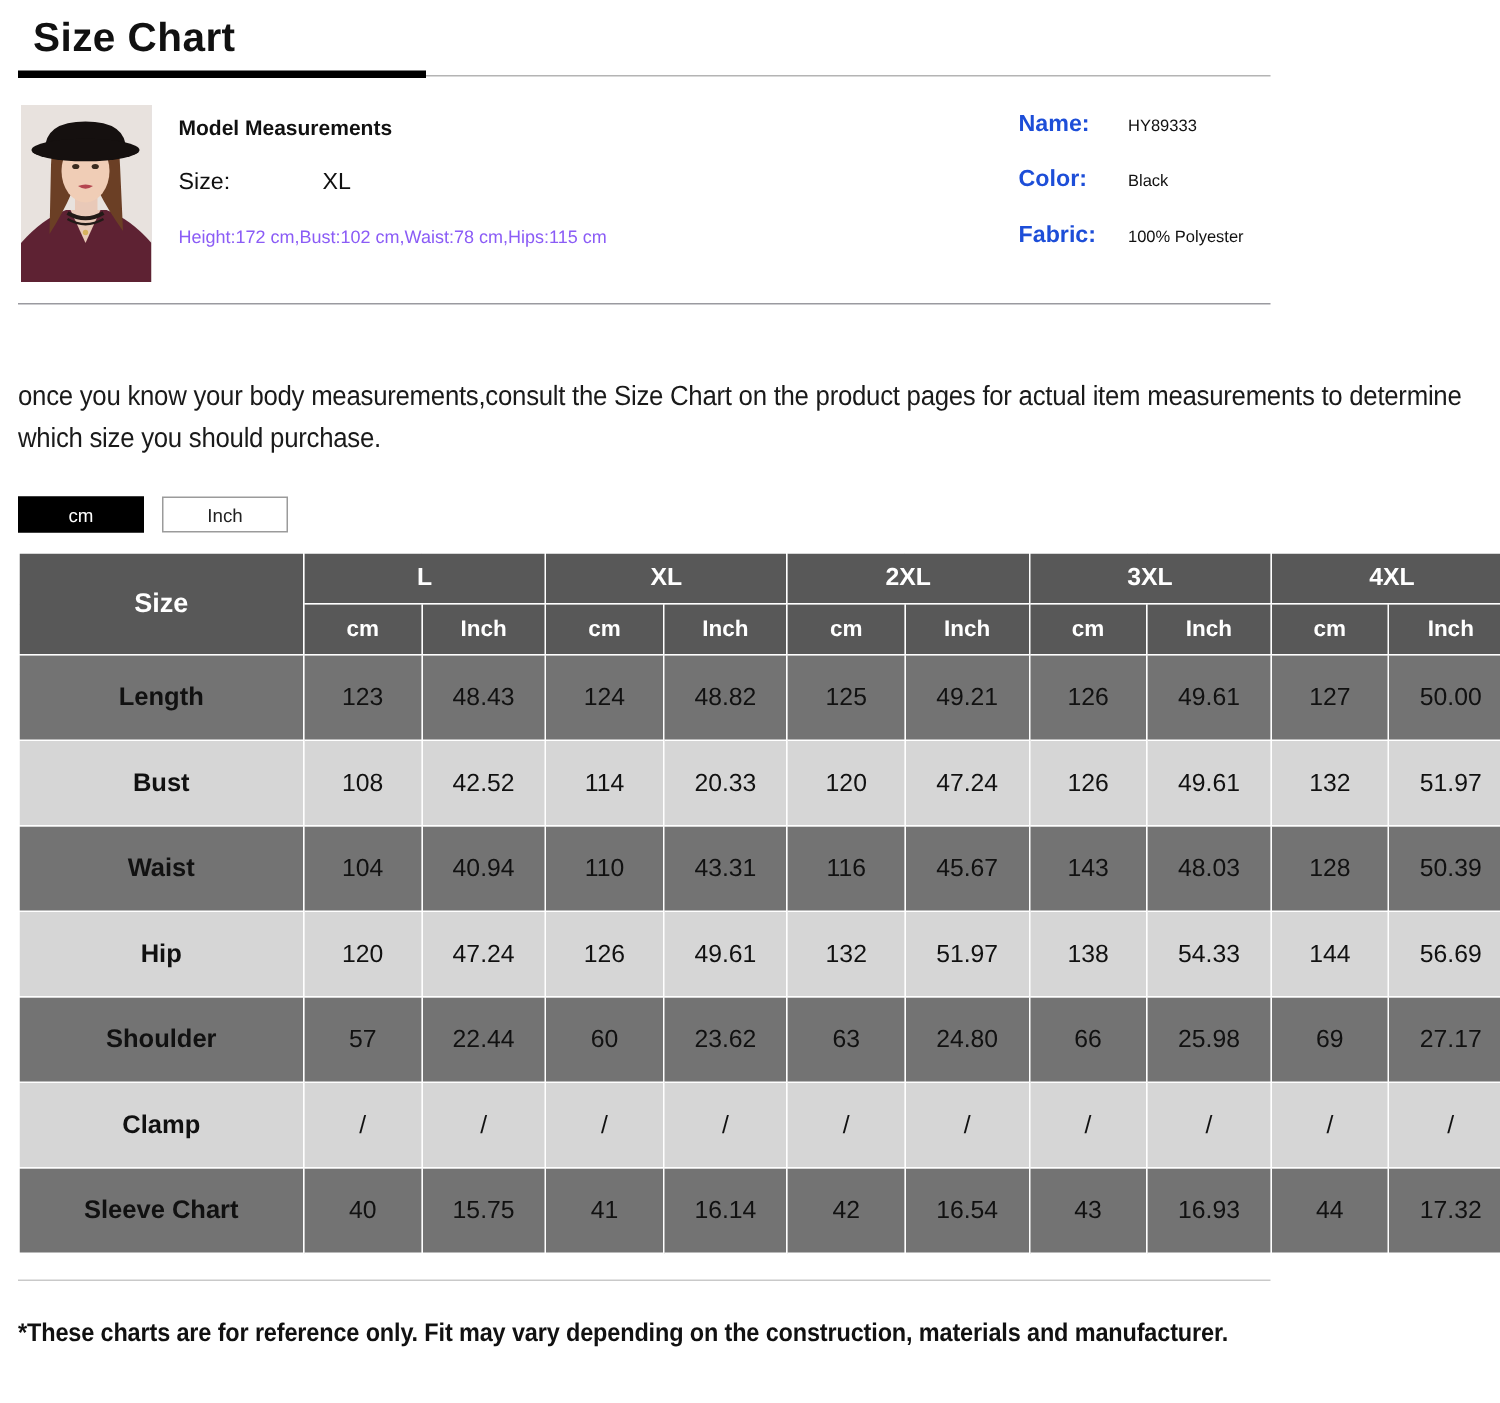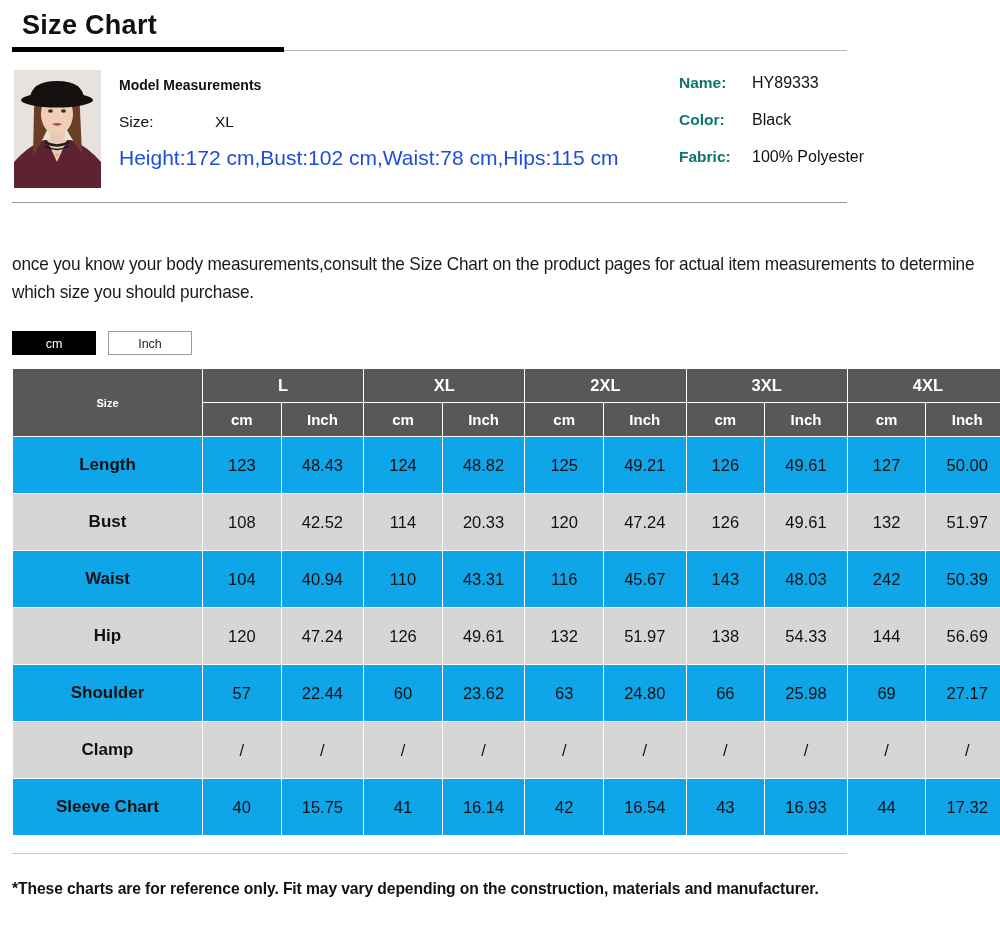--- a/index.html
+++ b/index.html
@@ -39,28 +39,28 @@
   .thumb svg { display: block; width: 87px; height: 118px; }
 
   .model-info { flex: 1; padding-left: 18px; position: relative; }
   .mi-heading {
     font-size: 14px; font-weight: bold; color: #111;
     line-height: 22px; padding-top: 4px;
   }
   .mi-line { display: flex; align-items: baseline; margin-top: 17px; }
   .mi-key { font-size: 15.5px; font-weight: normal; color: #111; width: 96px; }
   .mi-val { font-size: 15.5px; color: #111; font-weight: normal; }
-  .mi-meas { font-size: 21px; color: #1d4ed8; margin-top: 17px; line-height: 20px; }
+  .mi-meas { font-size: 12px; color: #8b5cf6; margin-top: 17px; line-height: 20px; }
 
   .spec-col {
     position: absolute; left: 578px; top: 4px; width: 400px;
   }
   .spec-line { display: flex; align-items: baseline; margin-bottom: 19px; }
-  .spec-key { font-size: 15.5px; font-weight: bold; color: #0f766e; width: 73px; }
-  .spec-val { font-size: 16px; color: #111; }
+  .spec-key { font-size: 15.5px; font-weight: bold; color: #1d4ed8; width: 73px; }
+  .spec-val { font-size: 11px; color: #111; }
 
   .divider { height: 1px; background: #9a9aa0; margin: 14px 0 0 0; }
 
   
   .intro {
     margin-top: 47px;
     font-family: "Liberation Sans Narrow", "Liberation Sans", sans-serif;
     font-stretch: condensed;
     font-size: 18.5px; line-height: 28px; color: #1a1a1a;
     letter-spacing: -0.2px;
@@ -85,32 +85,32 @@
   }
   .size-table th, .size-table td {
     text-align: center; vertical-align: middle;
     border: 1px solid #ffffff;
   }
   thead th {
     background: #585858; color: #ffffff;
     font-size: 16px; font-weight: bold;
   }
   thead th.size-head {
-    font-size: 11px; height: 68px;
+    font-size: 18px; height: 68px;
   }
   thead th.grp { height: 34px; font-size: 16.5px; }
   thead th.unit { height: 34px; font-size: 15px; }
 
   tbody td {
     height: 57px; font-size: 16.5px; color: #111;
     border: 1px solid #ffffff;
   }
   tbody td.rowhead { font-weight: bold; font-size: 17px; }
   tbody tr.alt td { background: #d6d6d6; }
-  tbody tr.plain td { background: #0ea5e9; }
+  tbody tr.plain td { background: #737373; }
 
   col.c-label { width: 190px; }
   col.c-cm    { width: 78.6px; }
   col.c-in    { width: 82.6px; }
 
   
   .foot-rule { height: 1px; background: #c9c9c9; margin-top: 17px; }
   .footnote {
     margin-top: 25px;
     font-family: "Liberation Sans Narrow", "Liberation Sans", sans-serif;
@@ -269,21 +269,21 @@
         <tr class="plain">
           <td class="rowhead">Waist</td>
           <td>104</td>
           <td>40.94</td>
           <td>110</td>
           <td>43.31</td>
           <td>116</td>
           <td>45.67</td>
           <td>143</td>
           <td>48.03</td>
-          <td>242</td>
+          <td>128</td>
           <td>50.39</td>
         </tr>
         <tr class="alt">
           <td class="rowhead">Hip</td>
           <td>120</td>
           <td>47.24</td>
           <td>126</td>
           <td>49.61</td>
           <td>132</td>
           <td>51.97</td>

